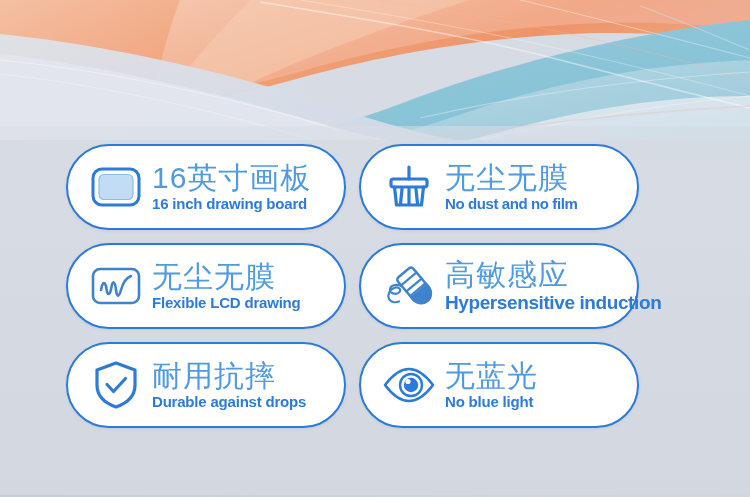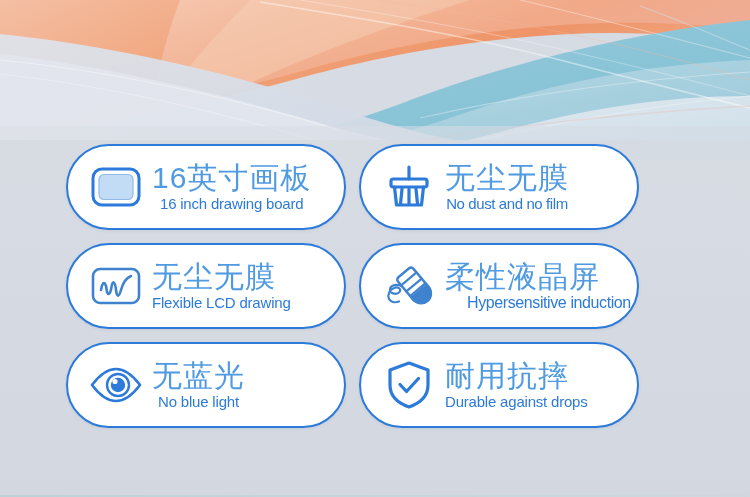--- a/index.html
+++ b/index.html
@@ -88,33 +88,32 @@
   .title-cn {
     font-size: 30px;
     font-weight: 500;
     color: #4f9ae0;
     letter-spacing: 1px;
     white-space: nowrap;
     margin-bottom: 3px;
   }
   .title-en {
     font-size: 15px;
-    font-weight: 400;
+    font-weight: 700;
     color: #2c7ad9;
     letter-spacing: -0.2px;
     white-space: nowrap;
-    text-align: center;
   }
 
   
   .card[data-card="hypersensitive"] .title-en,
   .card[data-card="no-dust"] .title-en {
     letter-spacing: -0.4px;
   }
-  .card[data-card="hypersensitive"] .title-en { font-size: 16px; margin-left: 22px; }
+  .card[data-card="hypersensitive"] .title-en { font-size: 19px; }
 </style>
 </head>
 <body>
 
 <div class="page">
 
   <div class="bg-waves">
     <svg width="750" height="160" viewBox="0 0 750 160" xmlns="http://www.w3.org/2000/svg" aria-hidden="true">
       <defs>
         <linearGradient id="gOrange" x1="0" y1="0" x2="1" y2="0.4">
@@ -239,49 +238,49 @@
 
           <g transform="rotate(-40 32 22)">
             <rect x="22" y="6" width="20" height="30" rx="3" ry="3" fill="#ffffff" stroke="#3f83cf" stroke-width="2.4"></rect>
             <path d="M22 14 h20 M22 22 h20" stroke="#3f83cf" stroke-width="2.2" stroke-linecap="round"></path>
             <path d="M22 28 h20" stroke="#3f83cf" stroke-width="2.2" stroke-linecap="round"></path>
             <path d="M22 30 h20 v3 a10 10 0 0 1 -20 0 z" fill="#3f83cf" stroke="#3f83cf" stroke-width="2.2" stroke-linejoin="round"></path>
           </g>
         </svg>
       </div>
       <div class="card-text">
-        <div class="title-cn">柔性液晶屏</div>
+        <div class="title-cn">高敏感应</div>
         <div class="title-en">Hypersensitive induction</div>
+      </div>
+    </div>
+
+    <div class="card" data-card="durable">
+      <div class="card-icon">
+        <svg width="46" height="50" viewBox="0 0 46 50" xmlns="http://www.w3.org/2000/svg">
+          <path d="M23 3 L42 10 v15 c0 12 -9 18.5 -19 22 C13 43.5 4 37 4 25 V10 Z" fill="none" stroke="#2c7ad9" stroke-width="3.2" stroke-linejoin="round"></path>
+          <path d="M14 24.5 L20.5 31.5 L32.5 18.5" fill="none" stroke="#2c7ad9" stroke-width="3.2" stroke-linecap="round" stroke-linejoin="round"></path>
+        </svg>
+      </div>
+      <div class="card-text">
+        <div class="title-cn">耐用抗摔</div>
+        <div class="title-en">Durable against drops</div>
       </div>
     </div>
 
     <div class="card" data-card="no-blue-light">
       <div class="card-icon">
         <svg width="56" height="40" viewBox="0 0 56 40" xmlns="http://www.w3.org/2000/svg">
           <path d="M4 20 C13 8 21 4 28 4 C35 4 43 8 52 20 C43 32 35 36 28 36 C21 36 13 32 4 20 Z" fill="none" stroke="#2c7ad9" stroke-width="2.6" stroke-linejoin="round"></path>
           <circle cx="30" cy="20" r="11" fill="none" stroke="#2c7ad9" stroke-width="2.4"></circle>
           <circle cx="30" cy="20" r="7.2" fill="#2c7ad9"></circle>
           <circle cx="27" cy="16.5" r="2.6" fill="#ffffff"></circle>
         </svg>
       </div>
       <div class="card-text">
         <div class="title-cn">无蓝光</div>
         <div class="title-en">No blue light</div>
       </div>
     </div>
 
-    <div class="card" data-card="durable">
-      <div class="card-icon">
-        <svg width="46" height="50" viewBox="0 0 46 50" xmlns="http://www.w3.org/2000/svg">
-          <path d="M23 3 L42 10 v15 c0 12 -9 18.5 -19 22 C13 43.5 4 37 4 25 V10 Z" fill="none" stroke="#2c7ad9" stroke-width="3.2" stroke-linejoin="round"></path>
-          <path d="M14 24.5 L20.5 31.5 L32.5 18.5" fill="none" stroke="#2c7ad9" stroke-width="3.2" stroke-linecap="round" stroke-linejoin="round"></path>
-        </svg>
-      </div>
-      <div class="card-text">
-        <div class="title-cn">耐用抗摔</div>
-        <div class="title-en">Durable against drops</div>
-      </div>
-    </div>
-
   </div>
 
   <div class="bottom-hairline"></div>
 </div>
 
 </body></html>

